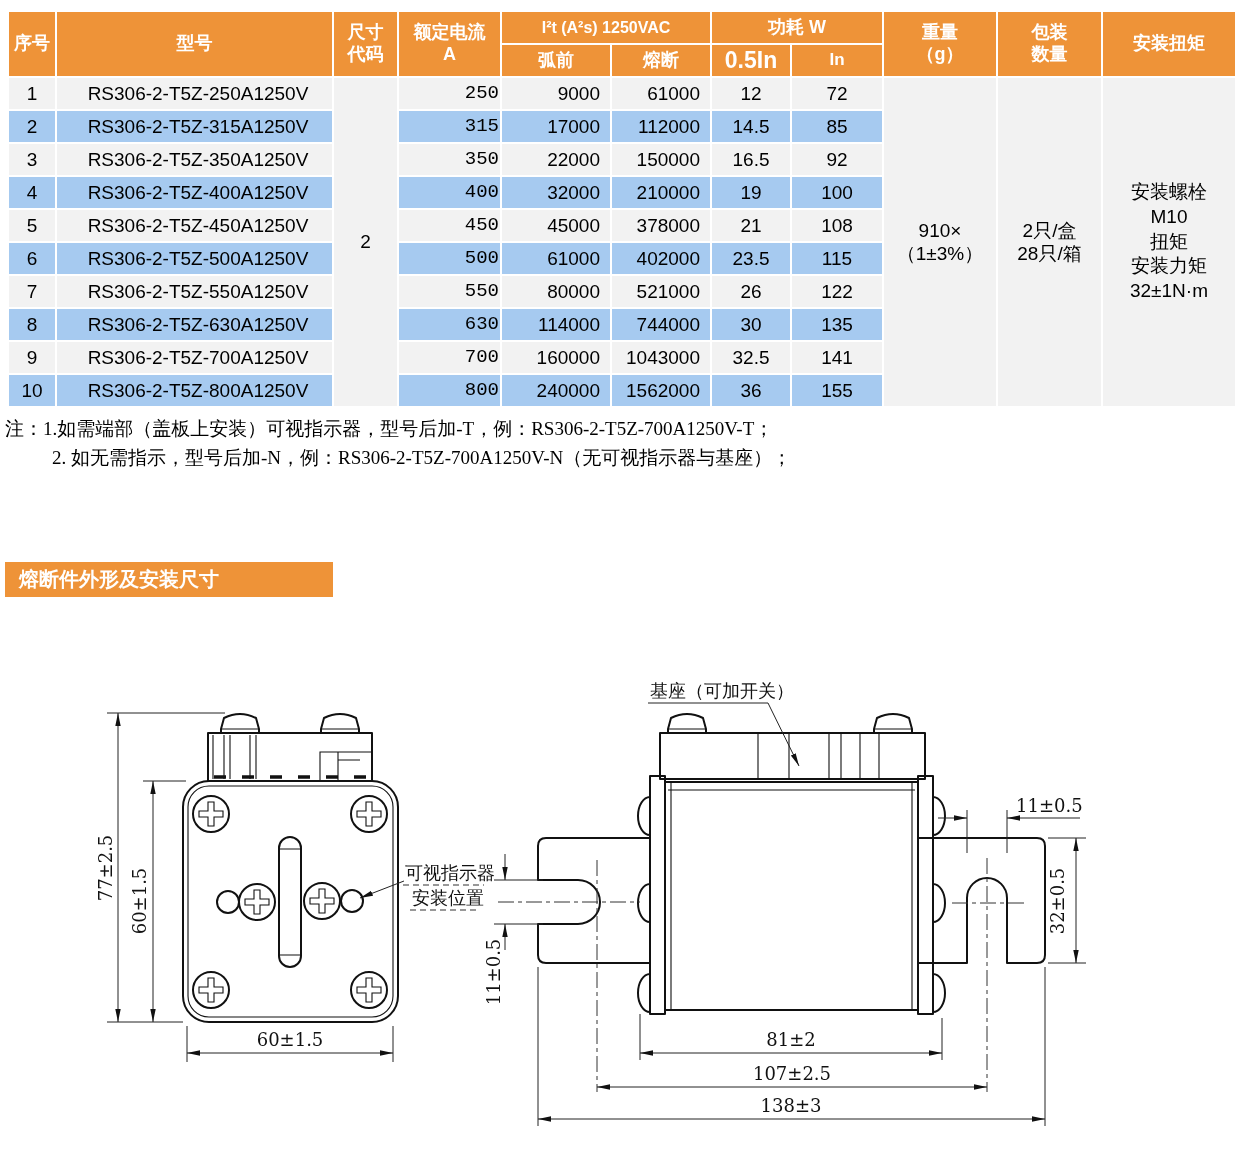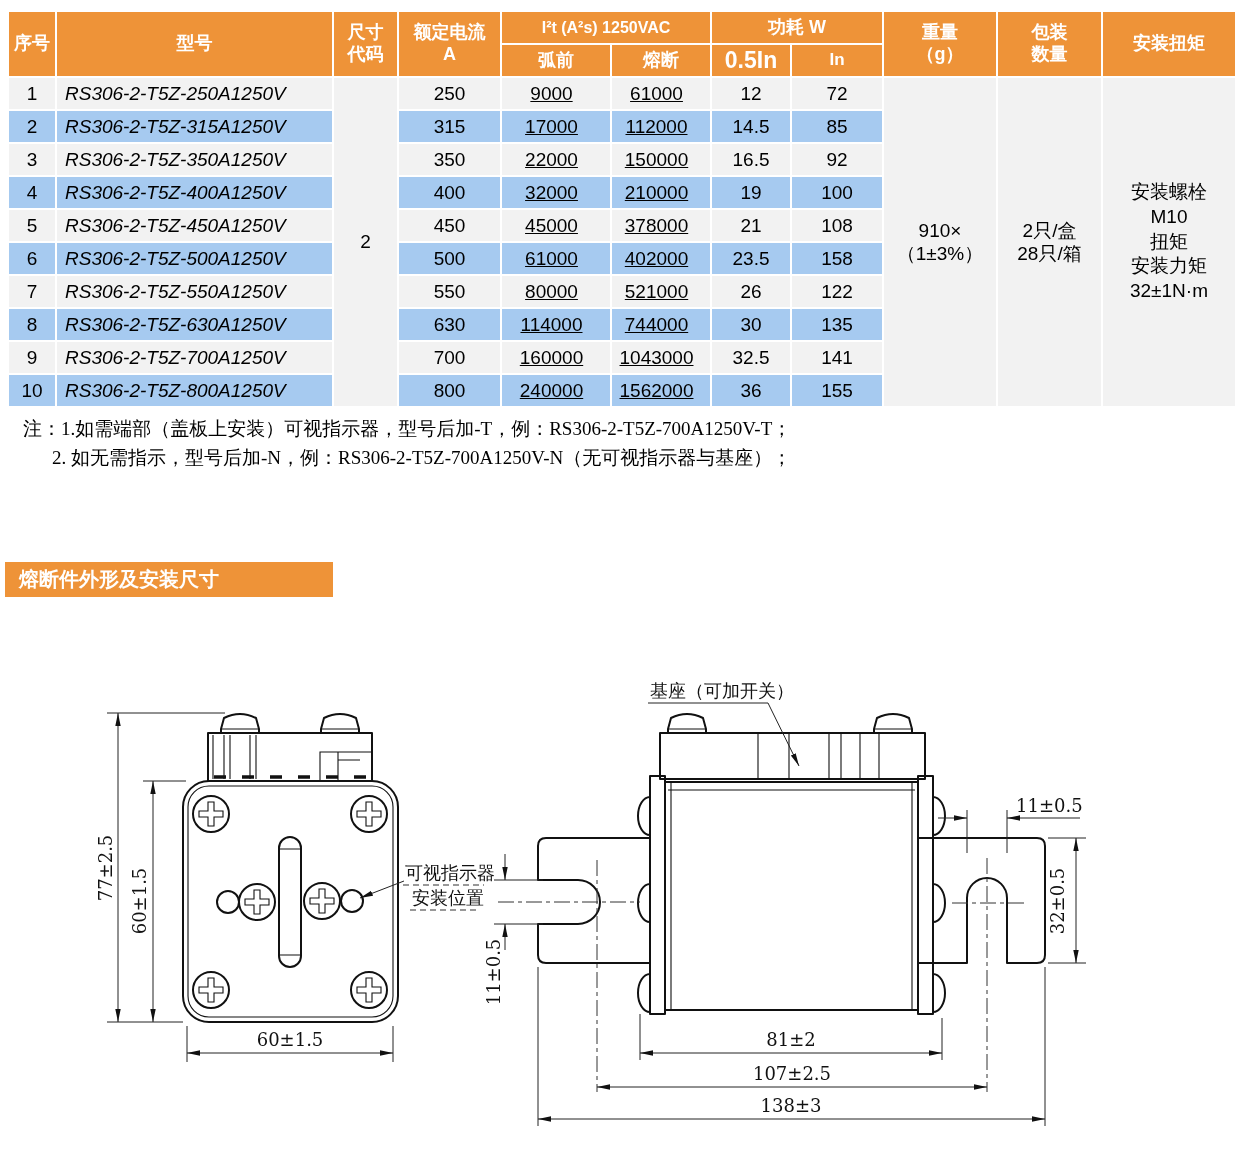--- a/index.html
+++ b/index.html
@@ -10,35 +10,35 @@
         font-family:"Liberation Sans",sans-serif;color:#000;}
   
   table.spec{position:absolute;left:7px;top:10px;border-collapse:collapse;table-layout:fixed;width:1228px;}
   table.spec th, table.spec td{border:2px solid #fff;background:var(--gray);
         font-size:19px;overflow:hidden;white-space:pre-line;line-height:1.22;}
   table.spec thead th{background:var(--orange);color:#fff;font-weight:bold;font-size:18px;
         text-align:center;vertical-align:middle;padding:1px 0;}
   table.spec thead tr{height:33px;}
   table.spec tbody tr{height:33px;}
   td.c-no{text-align:center;}
-  td.c-model{text-align:left;padding-left:8px;font-size:20px;white-space:nowrap;font-style:italic;}
-  td.c-a{text-align:center;}
-  td.c-pre,td.c-melt{text-align:center;padding-right:10px;text-decoration:underline;}
+  td.c-model{text-align:center;padding-left:8px;font-size:20px;white-space:nowrap;}
+  td.c-a{text-align:right;font-family:Liberation Mono, monospace;}
+  td.c-pre,td.c-melt{text-align:right;padding-right:10px;}
   td.c-p05,td.c-p1{text-align:center;}
   tr.stripe td{background:var(--blue);}
   td.merged{background:var(--gray) !important;text-align:center;vertical-align:middle;
         font-size:20px;line-height:1.35;}
   td.merged.torque{font-size:19px;line-height:1.3;}
   col.w-no{width:48px;} col.w-model{width:277px;} col.w-size{width:65px;}
   col.w-a{width:103px;} col.w-pre{width:110px;} col.w-melt{width:100px;}
   col.w-p05{width:80px;} col.w-p1{width:92px;} col.w-wt{width:114px;}
   col.w-pack{width:105px;} col.w-tq{width:134px;}
   
   .notes{position:absolute;left:5px;top:414px;font-family:"Liberation Serif","DejaVu Serif",serif;
-        font-size:19px;line-height:29px;color:#000;text-align:right;}
+        font-size:19px;line-height:29px;color:#000;}
   .notes .l2{margin-left:47px;}
   
   .sec-title{position:absolute;left:5px;top:527px;font-size:22px;font-weight:bold;
         font-family:"Liberation Sans",sans-serif;}
   .sec-bar{position:absolute;left:5px;top:562px;width:328px;height:35px;background:var(--orange);
         color:#fff;font-size:20px;font-weight:bold;line-height:35px;padding-left:14px;box-sizing:border-box;}
   
   svg.draw{position:absolute;left:0;top:600px;}
   .ol{stroke:var(--line);stroke-width:2;fill:none;stroke-linejoin:round;}
   .ol-thin{stroke:var(--line);stroke-width:1.1;fill:none;}
@@ -147,21 +147,21 @@
           <td class="c-p05">21</td>
           <td class="c-p1">108</td>
         </tr>
         <tr class="stripe">
           <td class="c-no">6</td>
           <td class="c-model">RS306-2-T5Z-500A1250V</td>
           <td class="c-a">500</td>
           <td class="c-pre">61000</td>
           <td class="c-melt">402000</td>
           <td class="c-p05">23.5</td>
-          <td class="c-p1">158</td>
+          <td class="c-p1">115</td>
         </tr>
         <tr>
           <td class="c-no">7</td>
           <td class="c-model">RS306-2-T5Z-550A1250V</td>
           <td class="c-a">550</td>
           <td class="c-pre">80000</td>
           <td class="c-melt">521000</td>
           <td class="c-p05">26</td>
           <td class="c-p1">122</td>
         </tr>

